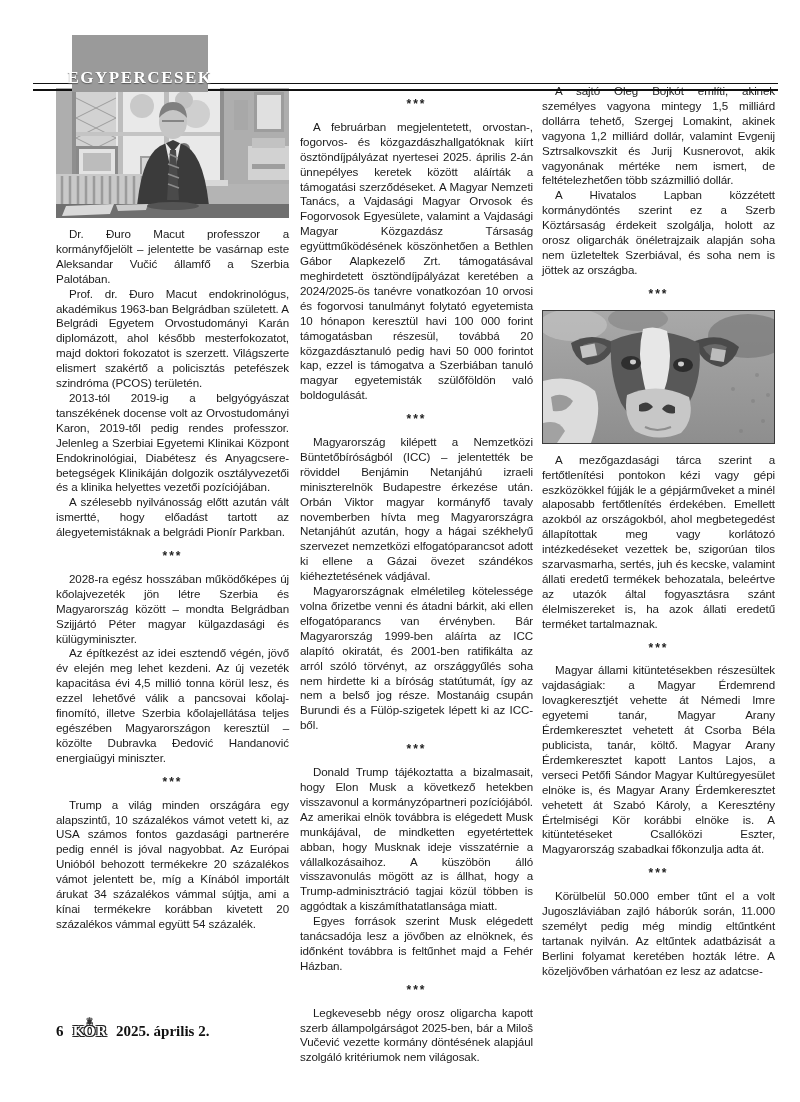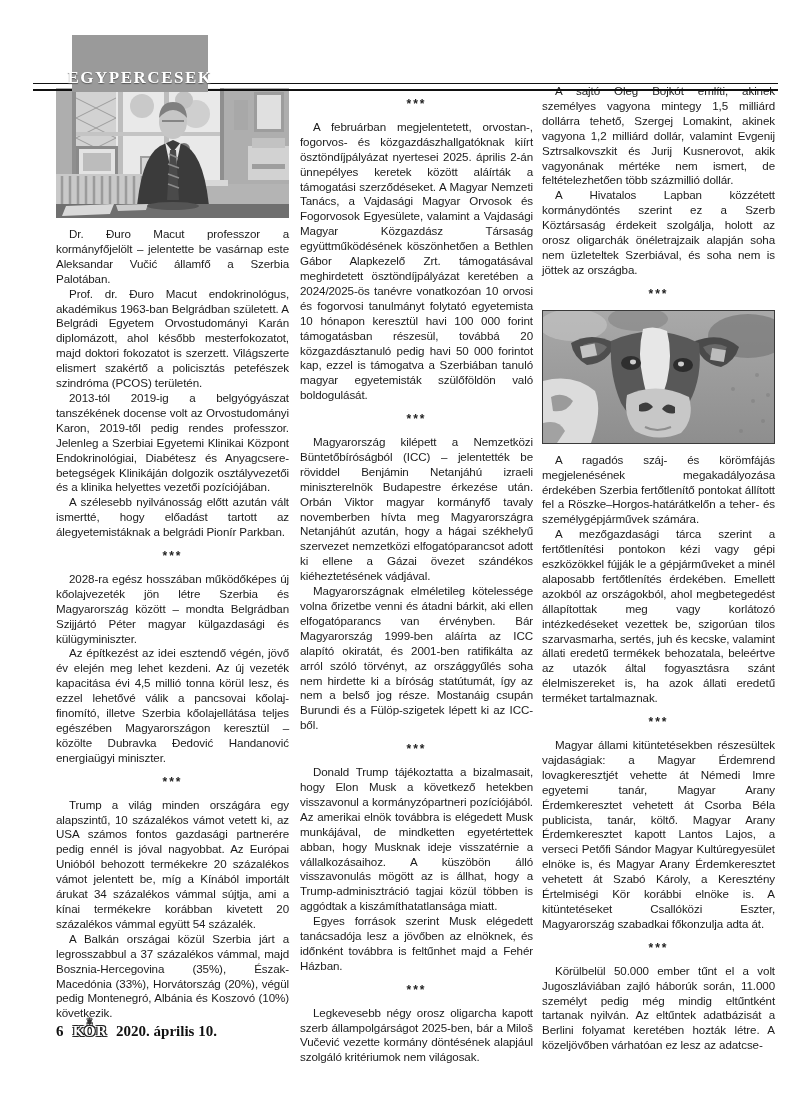--- a/index.html
+++ b/index.html
@@ -102,21 +102,20 @@
     </figure>
     <p>Dr. Đuro Macut professzor a kormányfőjelölt – jelentette be vasárnap este Aleksandar Vučić államfő a Szerbia Palotában.</p>
     <p>Prof. dr. Đuro Macut endokrinológus, akadémikus 1963-ban Belgrádban született. A Belgrádi Egyetem Orvostudományi Karán diplomázott, ahol később mesterfokozatot, majd doktori fokozatot is szerzett. Világszerte elismert szakértő a policisztás petefészek szindróma (PCOS) területén.</p>
     <p>2013-tól 2019-ig a belgyógyászat tanszékének docense volt az Orvostudományi Karon, 2019-től pedig rendes professzor. Jelenleg a Szerbiai Egyetemi Klinikai Központ Endokrinológiai, Diabétesz és Anyagcsere-betegségek Klinikáján dolgozik osztályvezetői és a klinika helyettes vezetői pozíciójában.</p>
     <p>A szélesebb nyilvánosság előtt azután vált ismertté, hogy előadást tartott az álegyetemistáknak a belgrádi Pionír Parkban.</p>
     <div class="sep">***</div>
     <p>2028-ra egész hosszában működőképes új kőolajvezeték jön létre Szerbia és Magyarország között – mondta Belgrádban Szijjártó Péter magyar külgazdasági és külügyminiszter.</p>
     <p>Az építkezést az idei esztendő végén, jövő év elején meg lehet kezdeni. Az új vezeték kapacitása évi 4,5 millió tonna körül lesz, és ezzel lehetővé válik a pancsovai kőolaj-finomító, illetve Szerbia kőolajellátása teljes egészében Magyarországon keresztül – közölte Dubravka Đedović Handanović energiaügyi miniszter.</p>
     <div class="sep">***</div>
     <p>Trump a világ minden országára egy alapszintű, 10 százalékos vámot vetett ki, az USA számos fontos gazdasági partnerére pedig ennél is jóval nagyobbat. Az Európai Unióból behozott termékekre 20 százalékos vámot jelentett be, míg a Kínából importált árukat 34 százalékos vámmal sújtja, ami a kínai termékekre korábban kivetett 20 százalékos vámmal együtt 54 százalék.</p>
-    <p>A Balkán országai közül Szerbia járt a legrosszabbul a 37 százalékos vámmal, majd Bosznia-Hercegovina (35%), Észak-Macedónia (33%), Horvátország (20%), végül pedig Montenegró, Albánia és Koszovó (10%) következik.</p>
   </div>
 
   <div class="col col2">
     <div class="sep" style="margin-top:0;">***</div>
     <p>A februárban megjelentetett, orvostan-, fogorvos- és közgazdászhallgatóknak kiírt ösztöndíjpályázat nyertesei 2025. április 2-án ünnepélyes keretek között aláírták a támogatási szerződéseket. A Magyar Nemzeti Tanács, a Vajdasági Magyar Orvosok és Fogorvosok Egyesülete, valamint a Vajdasági Magyar Közgazdász Társaság együttműködésének köszönhetően a Bethlen Gábor Alapkezelő Zrt. támogatásával meghirdetett ösztöndíjpályázat keretében a 2024/2025-ös tanévre vonatkozóan 10 orvosi és fogorvosi tanulmányt folytató egyetemista 10 hónapon keresztül havi 100 000 forint támogatásban részesül, továbbá 20 közgazdásztanuló pedig havi 50 000 forintot kap, ezzel is támogatva a Szerbiában tanuló magyar egyetemisták szülőföldön való boldogulását.</p>
     <div class="sep">***</div>
     <p>Magyarország kilépett a Nemzetközi Büntetőbíróságból (ICC) – jelentették be röviddel Benjámin Netanjáhú izraeli miniszterelnök Budapestre érkezése után. Orbán Viktor magyar kormányfő tavaly novemberben hívta meg Magyarországra Netanjáhút azután, hogy a hágai székhelyű szervezet nemzetközi elfogatóparancsot adott ki ellene a Gázai övezet szándékos kiéheztetésének vádjával.</p>
     <p>Magyarországnak elméletileg kötelessége volna őrizetbe venni és átadni bárkit, aki ellen elfogatóparancs van érvényben. Bár Magyarország 1999-ben aláírta az ICC alapító okiratát, és 2001-ben ratifikálta az arról szóló törvényt, az országgyűlés soha nem hirdette ki a bíróság statútumát, így az nem a belső jog része. Mostanáig csupán Burundi és a Fülöp-szigetek lépett ki az ICC-ből.</p>
     <div class="sep">***</div>
     <p>Donald Trump tájékoztatta a bizalmasait, hogy Elon Musk a következő hetekben visszavonul a kormányzópartneri pozíciójából. Az amerikai elnök továbbra is elégedett Musk munkájával, de mindketten egyetértettek abban, hogy Musknak ideje visszatérnie a vállalkozásaihoz. A küszöbön álló visszavonulás mögött az is állhat, hogy a Trump-adminisztráció tagjai közül többen is aggódtak a kiszámíthatatlansága miatt.</p>
@@ -171,27 +170,26 @@
         <g fill="#7d7d7d" opacity="0.5">
           <circle cx="210" cy="90" r="2"></circle>
             <circle cx="220" cy="110" r="2"></circle>
             <circle cx="198" cy="120" r="2"></circle>
           <circle cx="190" cy="78" r="2"></circle>
             <circle cx="214" cy="64" r="2"></circle>
             <circle cx="225" cy="84" r="2"></circle>
         </g>
       </svg>
     </figure>
-    <p>A ragadós száj- és körömfájás megjelenésének megakadályozása érdekében Szerbia fertőtlenítő pontokat állított fel a Röszke–Horgos-határátkelőn a teher- és személygépjárművek számára.</p>
     <p>A mezőgazdasági tárca szerint a fertőtlenítési pontokon kézi vagy gépi eszközökkel fújják le a gépjárműveket a minél alaposabb fertőtlenítés érdekében. Emellett azokból az országokból, ahol megbetegedést állapítottak meg vagy korlátozó intézkedéseket vezettek be, szigorúan tilos szarvasmarha, sertés, juh és kecske, valamint állati eredetű termékek behozatala, beleértve az utazók által fogyasztásra szánt élelmiszereket is, ha azok állati eredetű terméket tartalmaznak.</p>
     <div class="sep">***</div>
     <p>Magyar állami kitüntetésekben részesültek vajdaságiak: a Magyar Érdemrend lovagkeresztjét vehette át Némedi Imre egyetemi tanár, Magyar Arany Érdemkeresztet vehetett át Csorba Béla publicista, tanár, költő. Magyar Arany Érdemkeresztet kapott Lantos Lajos, a verseci Petőfi Sándor Magyar Kultúregyesület elnöke is, és Magyar Arany Érdemkeresztet vehetett át Szabó Károly, a Keresztény Értelmiségi Kör korábbi elnöke is. A kitüntetéseket Csallóközi Eszter, Magyarország szabadkai főkonzulja adta át.</p>
     <div class="sep">***</div>
     <p>Körülbelül 50.000 ember tűnt el a volt Jugoszláviában zajló háborúk során, 11.000 személyt pedig még mindig eltűntként tartanak nyilván. Az eltűntek adatbázisát a Berlini folyamat keretében hozták létre. A közeljövőben várhatóan ez lesz az adatcse-</p>
   </div>
 
   <div class="footer">
     <span>6</span>
     <span class="logo"><span class="crown">♛</span><span>KÖR</span></span>
-    <span>2020. április 10.</span>
+    <span>2025. április 2.</span>
   </div>
 
 </div>
 
 </body></html>

